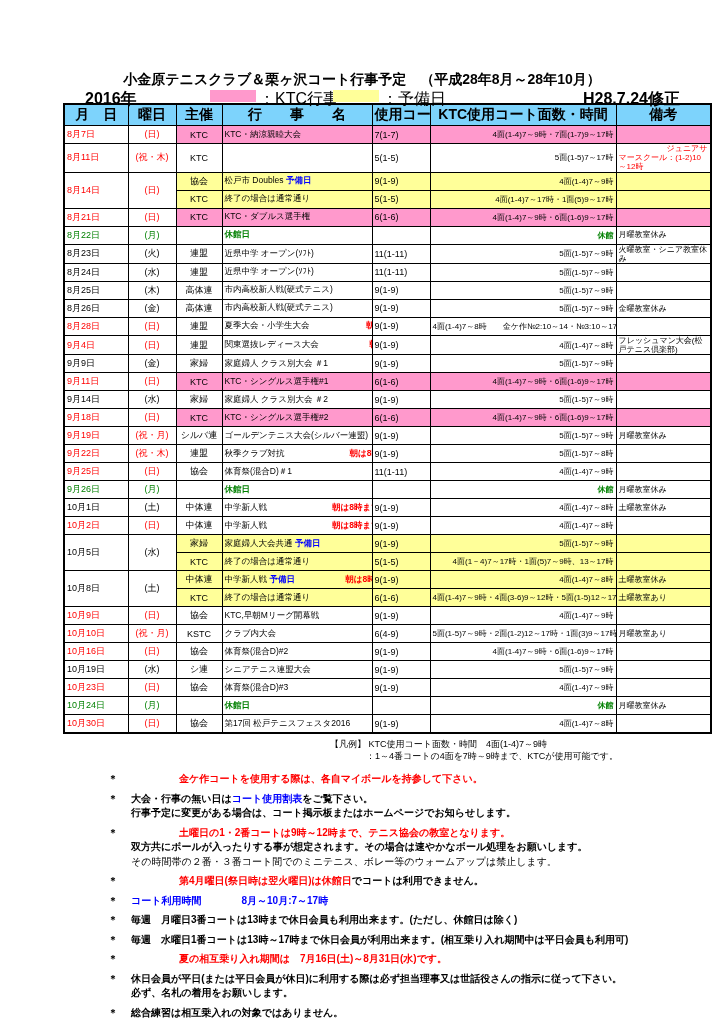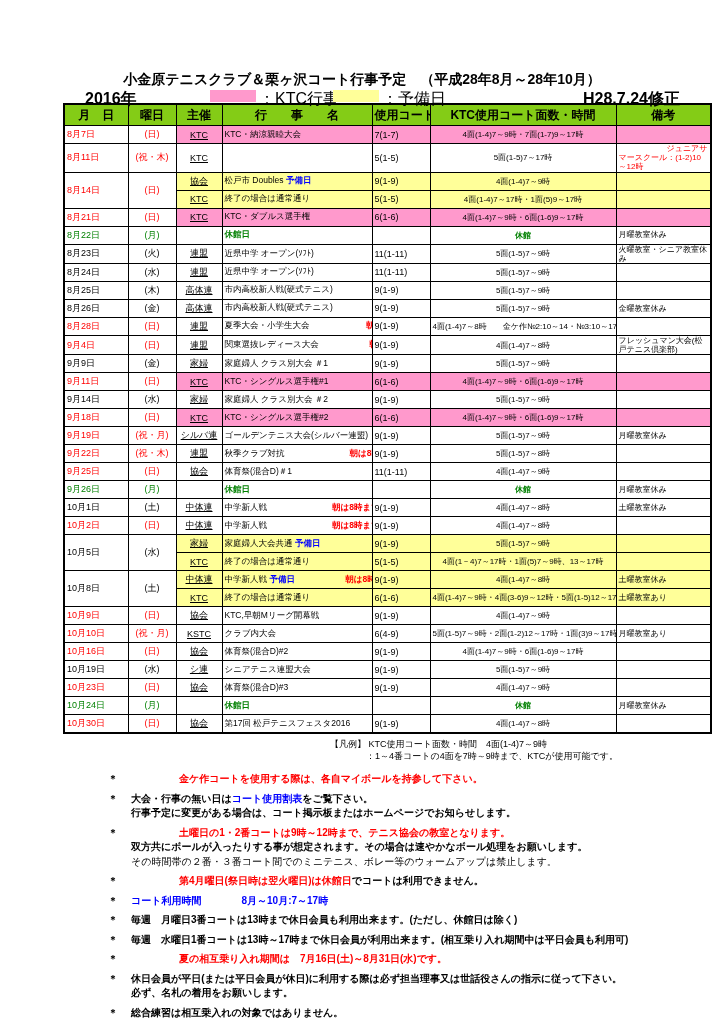--- a/index.html
+++ b/index.html
@@ -20,28 +20,28 @@
   .legendbar .sw-yellow{left:333px;background:#FFFF99;}
   .legendbar .lab-ktc{position:absolute;left:259px;top:0;}
   .legendbar .lab-res{position:absolute;left:382px;top:0;font-family:Liberation Mono, monospace;}
   .legendbar .rev{position:absolute;left:583px;top:0;font-weight:bold;}
 
   table.sched{
     margin-left:63px;width:647px;border-collapse:collapse;table-layout:fixed;
     border:2px solid #000;font-size:9px;
   }
   table.sched th,table.sched td{border:1px solid #000;padding:0 2px;vertical-align:middle;overflow:hidden;}
-  table.sched th{background:#84cc16;font-weight:bold;font-size:12px;text-align:center;height:20px;white-space:nowrap;}
+  table.sched th{background:#7dd3fc;font-weight:bold;font-size:14px;text-align:center;height:20px;white-space:nowrap;}
   table.sched tr{height:18px;}
   td.dt{text-align:left;white-space:nowrap;background:#fff;}
   td.day{text-align:center;white-space:nowrap;background:#fff;}
-  td.org{text-align:center;white-space:nowrap;text-decoration:underline;}
+  td.org{text-align:center;white-space:nowrap;}
   td.event{text-align:left;white-space:nowrap;font-size:8.5px;}
   td.court{text-align:left;white-space:nowrap;}
-  td.ktc{text-align:center;white-space:nowrap;font-size:8px;}
+  td.ktc{text-align:right;white-space:nowrap;font-size:8px;}
   td.remark{text-align:left;font-size:8px;line-height:1.15;}
 
   .legendnote{margin:4px 0 8px 330px;font-size:9px;line-height:1.35;}
   .legendnote .l2{margin-left:36px;}
 
   .notes{margin:10px 0 0 95px;width:616px;}
   .note{display:flex;position:relative;margin-bottom:5px;font-size:10px;font-weight:bold;line-height:1.45;}
   .ast{flex:0 0 36px;text-align:center;}
   .nbody{flex:1;}
   .nline.serif{font-family:"Liberation Serif","DejaVu Serif",serif;font-weight:normal;}

